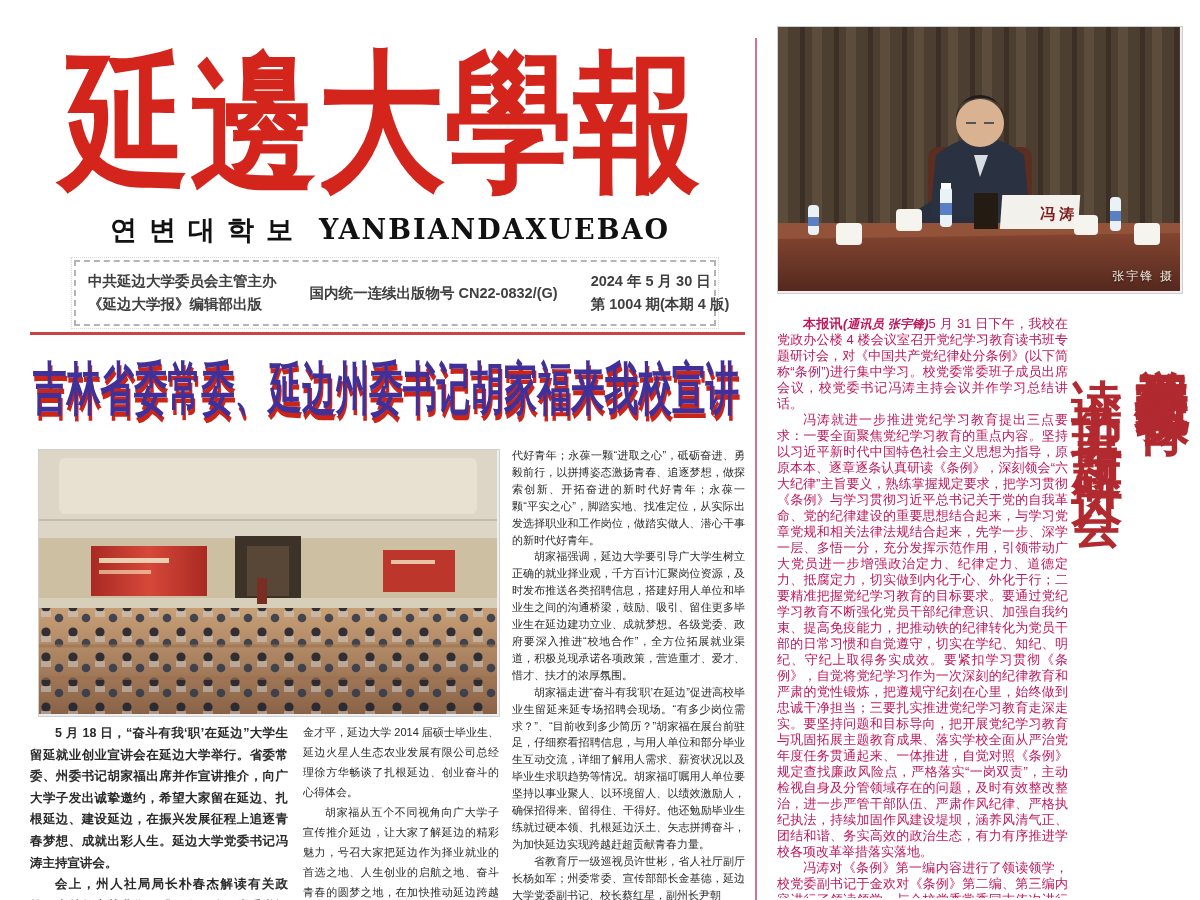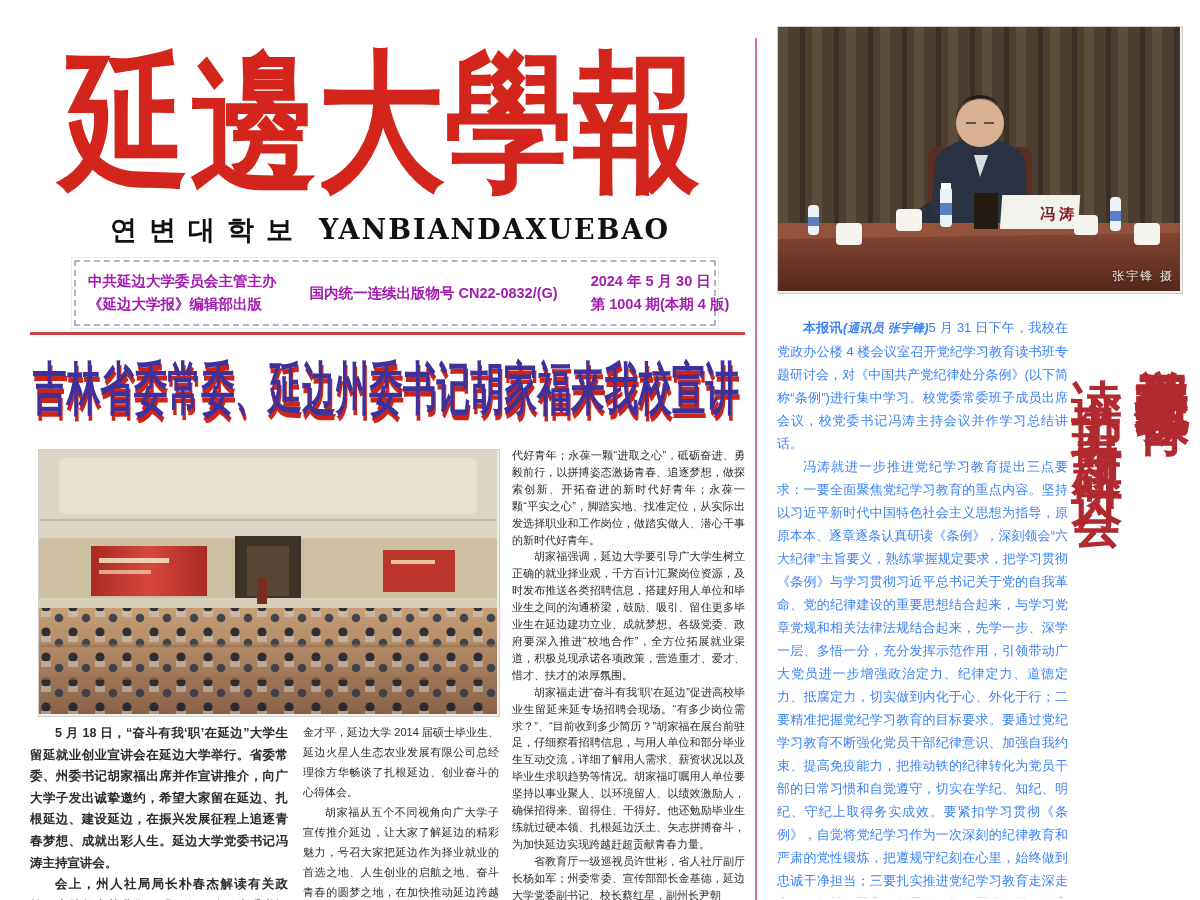--- a/index.html
+++ b/index.html
@@ -26,21 +26,21 @@
     font-size:27px;white-space:nowrap;
   }
   .masthead-sub .kr{letter-spacing:12px;font-weight:bold;margin-right:14px;}
   .masthead-sub .en{letter-spacing:2px;font-weight:bold;}
   
   .pub-box{
     left:74px;top:260px;width:642px;height:66px;
     border:2px dashed #b5b5b5;outline:1px dotted #d8d8d8;outline-offset:2px;
     display:flex;align-items:center;justify-content:space-between;
     padding:0 12px;box-sizing:border-box;
-    font-size:14.5px;font-weight:bold;color:#a21caf;line-height:23px;
+    font-size:14.5px;font-weight:bold;color:#404040;line-height:23px;
     white-space:nowrap;
     gap:33px;
   }
   .pub-col{display:flex;flex-direction:column;}
   .pub-col.mid{text-align:center;}
   
   .red-rule{left:30px;top:332px;width:715px;height:3px;background:#cb4146;}
   .v-divider{left:755px;top:38px;width:2px;height:862px;background:#d6728d;}
   
   .headline{
@@ -63,21 +63,21 @@
     font-family:"DejaVu Serif",serif;
     margin-top:46px;
   }
   
   .ncol{position:absolute;text-align:justify;overflow:hidden;color:#2b2b2b;}
   .ncol p{margin:0;}
   .ncol p.ind{text-indent:2em;}
   .colA{left:30px;top:723px;width:258px;height:177px;font-size:12.5px;line-height:21.6px;font-weight:bold;}
   .colB{left:303px;top:722px;width:196px;height:178px;font-size:11px;line-height:20px;}
   .colC{left:512px;top:447px;width:233px;height:453px;font-size:11px;line-height:16.9px;}
-  .rart{left:777px;top:316px;width:291px;height:582px;font-size:13px;line-height:23px;color:#3b82f6;}
+  .rart{left:777px;top:316px;width:291px;height:582px;font-size:13px;line-height:16px;color:#be185d;}
   .rart .lead{font-weight:bold;}
   .rart .byline{font-weight:bold;font-style:italic;font-size:12px;}
   
   .v-head{
     position:absolute;
     writing-mode:vertical-rl;text-orientation:upright;
     color:#b12a30;font-weight:bold;white-space:nowrap;
     font-family:"Liberation Sans",sans-serif;
   }
   .v-head.c1{left:1126px;top:326px;height:574px;font-size:54px;letter-spacing:3px;}

